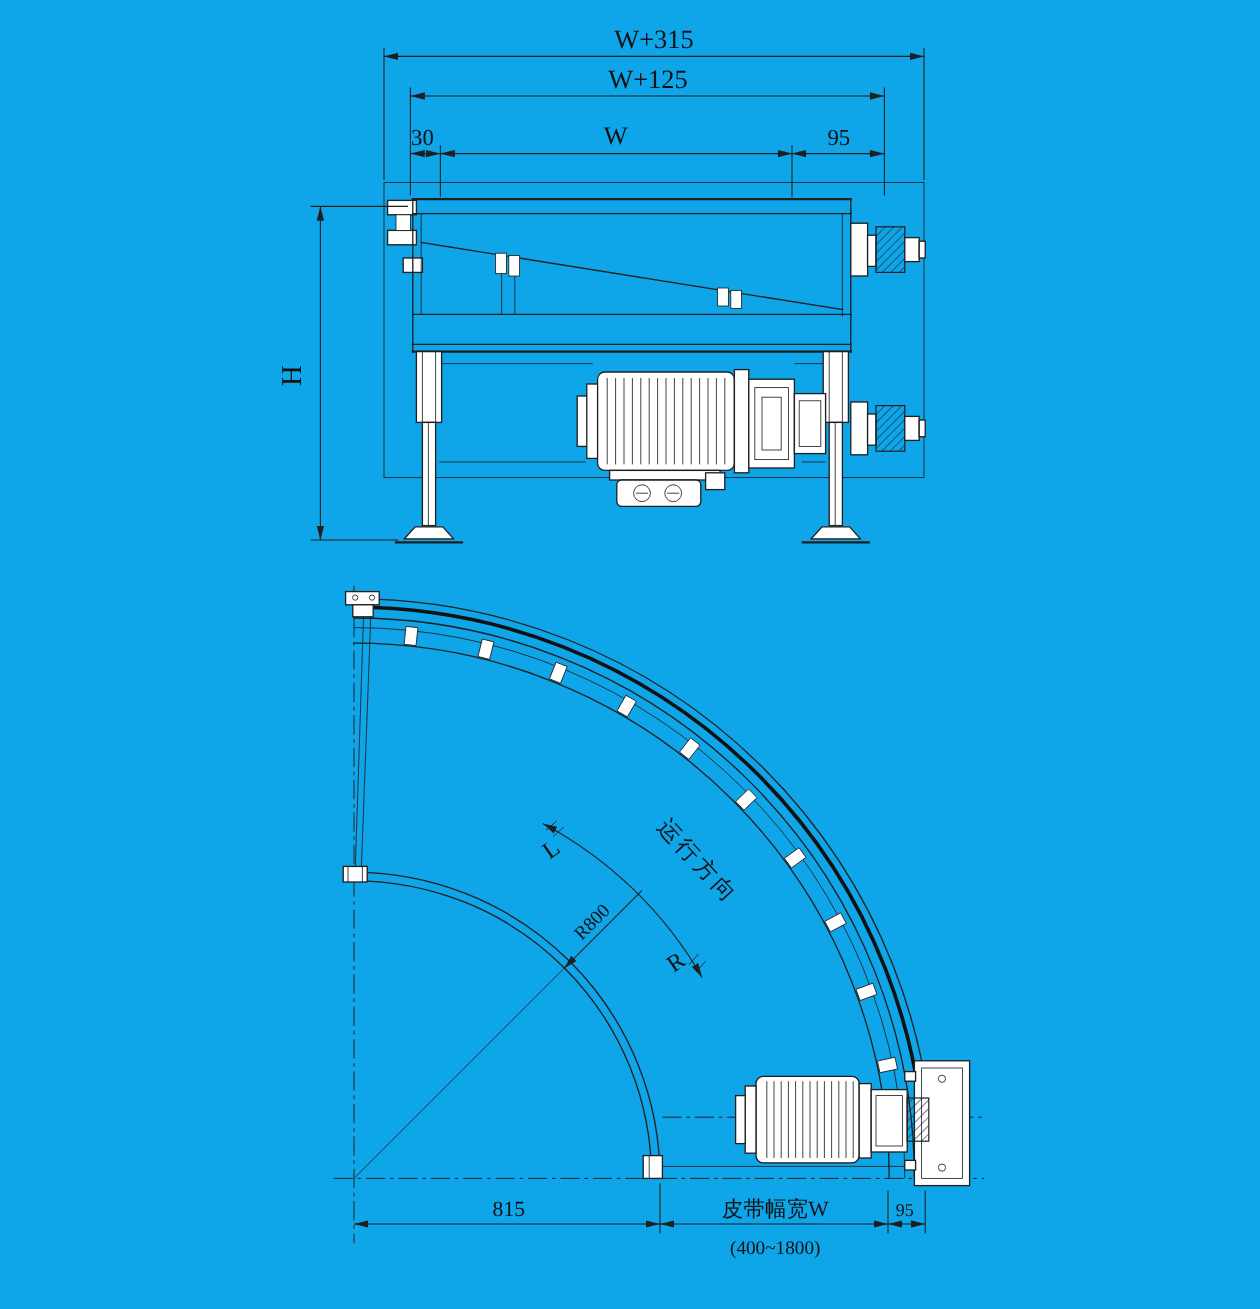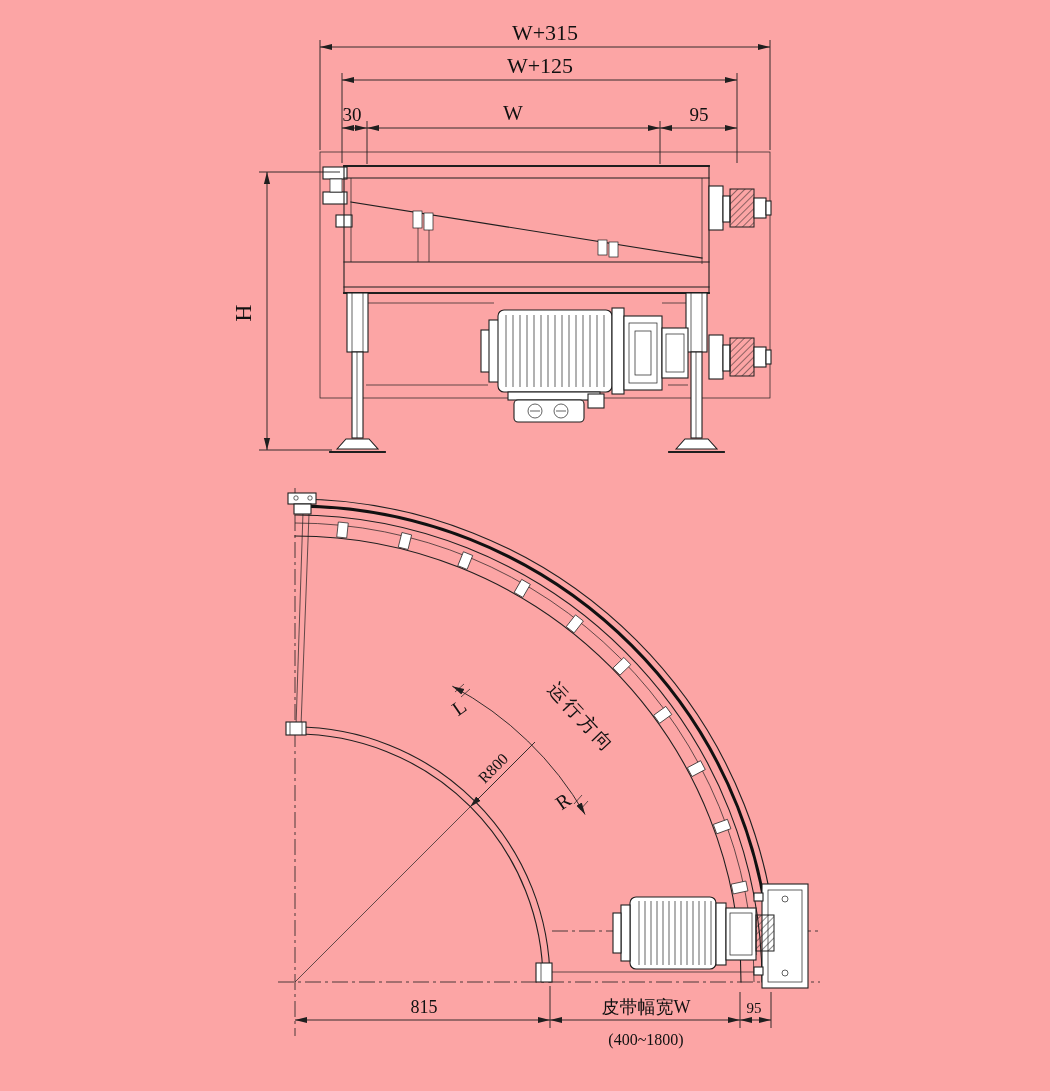--- a/index.html
+++ b/index.html
@@ -1,16 +1,16 @@
 <!DOCTYPE html>
 <html><head>
 <meta charset="utf-8">
 <style>
   html,body{margin:0;padding:0;background:#ffffff;}
-  .stage{width:1050px;height:1091px;background:#fca5a5;position:relative;overflow:hidden;}
+  .stage{width:1050px;height:1091px;background:#0ea5e9;position:relative;overflow:hidden;}
   svg{display:block;}
   .ln{stroke:#1f1f1f;stroke-width:1.1;fill:none;stroke-linecap:square;}
   .ln2{stroke:#1f1f1f;stroke-width:1.8;fill:none;stroke-linecap:square;}
   .thin{stroke:#1f1f1f;stroke-width:.7;fill:none;}
   .thick{stroke:#111111;stroke-width:3;fill:none;}
   .dim{stroke:#1f1f1f;stroke-width:.9;fill:none;}
   .cl{stroke:#1f1f1f;stroke-width:.8;fill:none;stroke-dasharray:16 4 3 4;}
   .wh{fill:#ffffff;stroke:#1f1f1f;stroke-width:1.1;}
   .whthin{fill:#ffffff;stroke:#1f1f1f;stroke-width:.7;}
   text{font-family:"Liberation Serif","DejaVu Serif",serif;fill:#111111;text-anchor:middle;}

